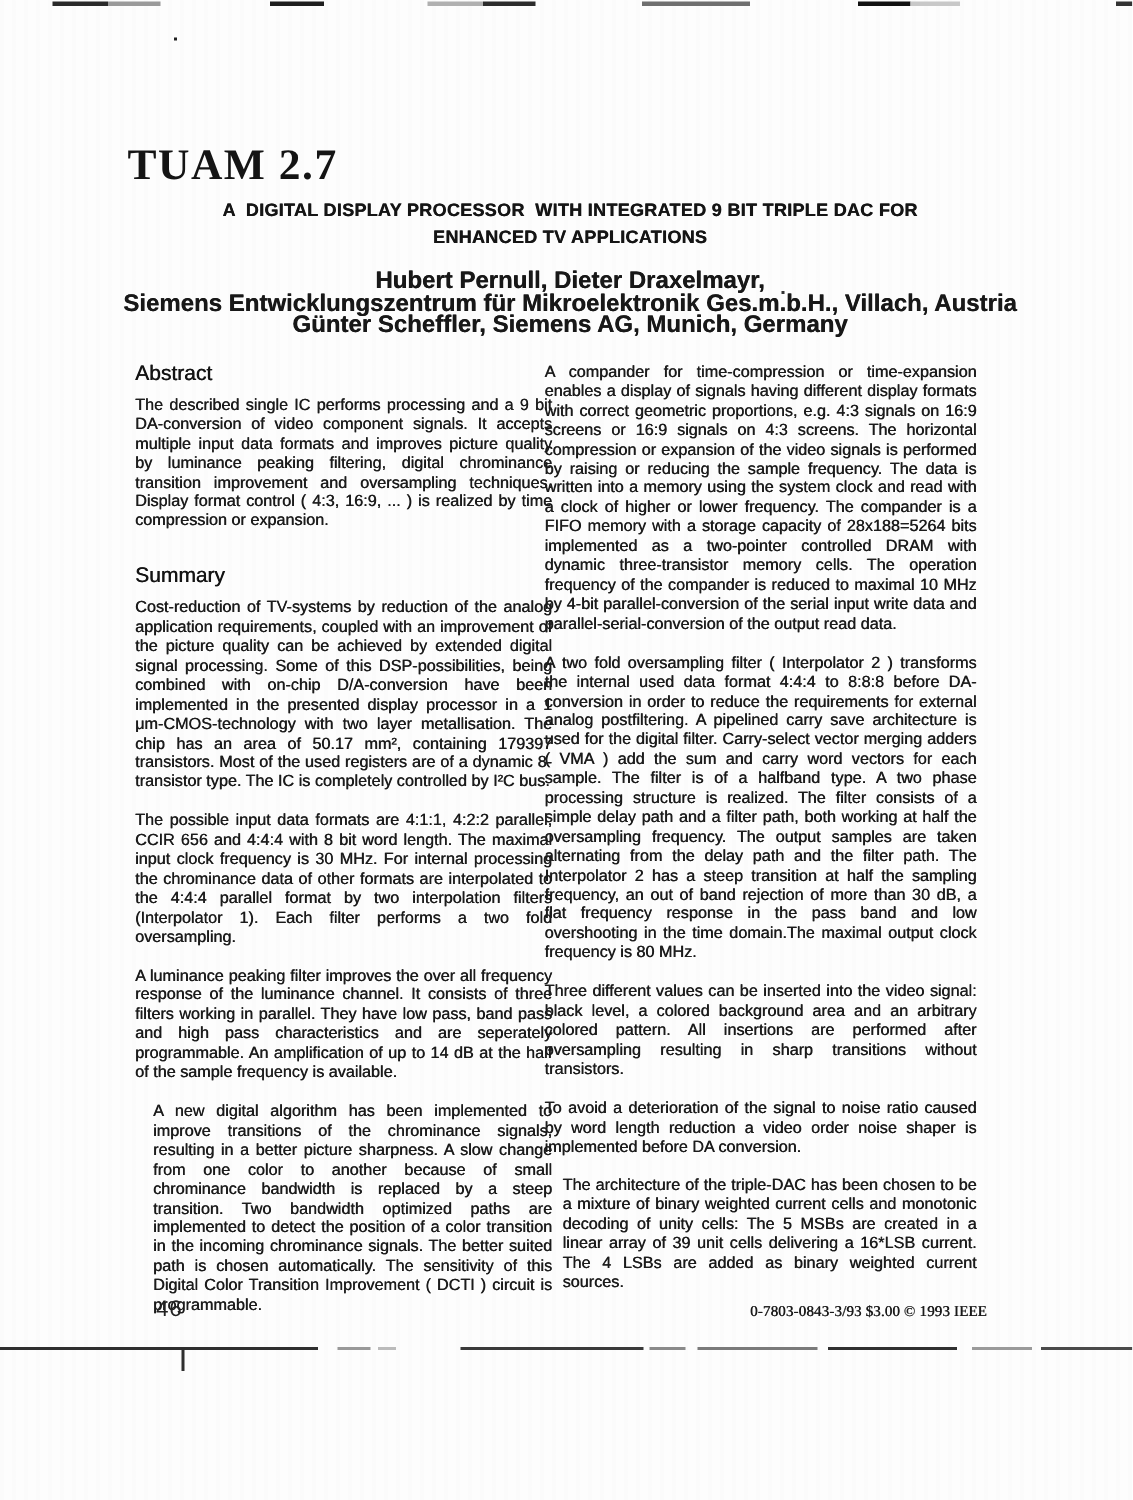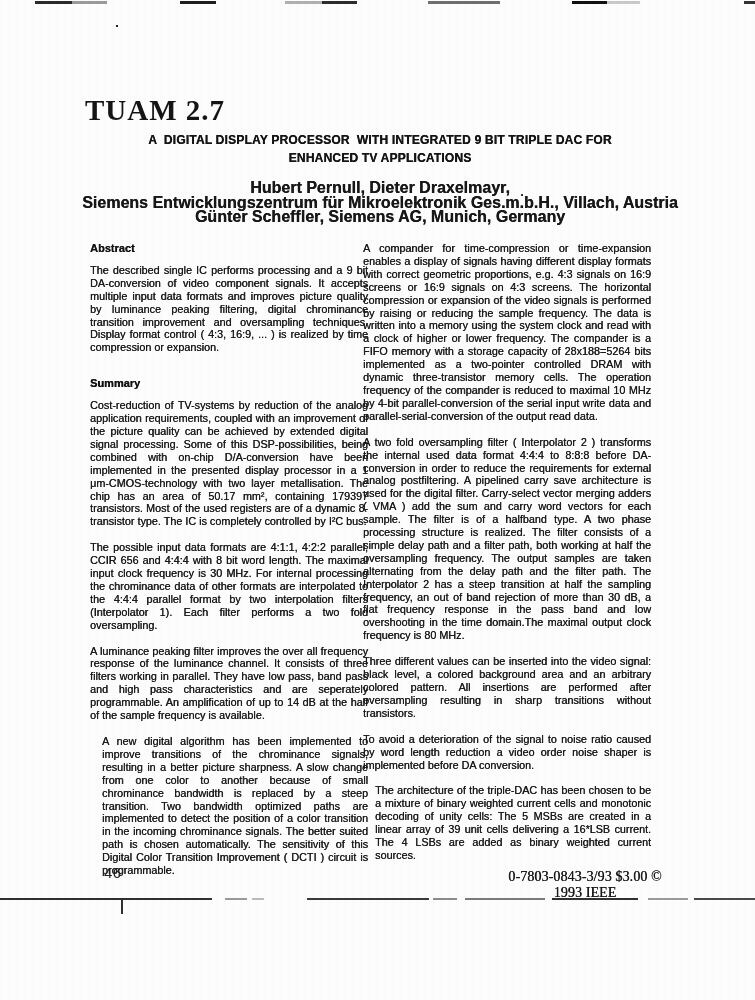--- a/index.html
+++ b/index.html
@@ -39,36 +39,35 @@
   .col{
     position:absolute;top:242px;
     font-size:10.8px;line-height:12.9px;
     text-align:justify;
     color:#1c1c1c;
     text-shadow:0.3px 0 currentColor;
   }
   .col-left{left:90px;width:278px;}
   .col-right{left:363px;width:288px;}
   .sec-heading{
-    font-size:11px;font-weight:bold;margin:0 0 9px 0;
+    font-size:14px;font-weight:normal;margin:0 0 9px 0;
     text-align:left;color:#141414;
   }
   .sec-heading.spaced{margin-top:23px;}
   .para{margin:0 0 13px 0;}
   .para:last-child{margin-bottom:0;margin-left:12px;}
   .page-number{
     position:absolute;left:104px;top:864px;
     font-size:15px;color:#222;letter-spacing:0.5px;
   }
   .copyright{
     position:absolute;left:500px;top:869px;width:170px;
     font-family:"Liberation Serif", serif;
-    font-size:14px;color:#1a1a1a;letter-spacing:0.1px;
+    font-size:10px;color:#1a1a1a;letter-spacing:0.1px;
     text-shadow:0.3px 0 currentColor;
-    text-align:center;
   }
 </style>
 </head>
 <body>
 
 <div class="page">
 
   <div class="artifact" style="left:35px;top:1px;width:37px;height:3px;background:#2a2a2a;"></div>
   <div class="artifact" style="left:72px;top:1px;width:35px;height:3px;background:#9a9a9a;"></div>
   <div class="artifact" style="left:180px;top:1px;width:36px;height:3px;background:#1e1e1e;"></div>

